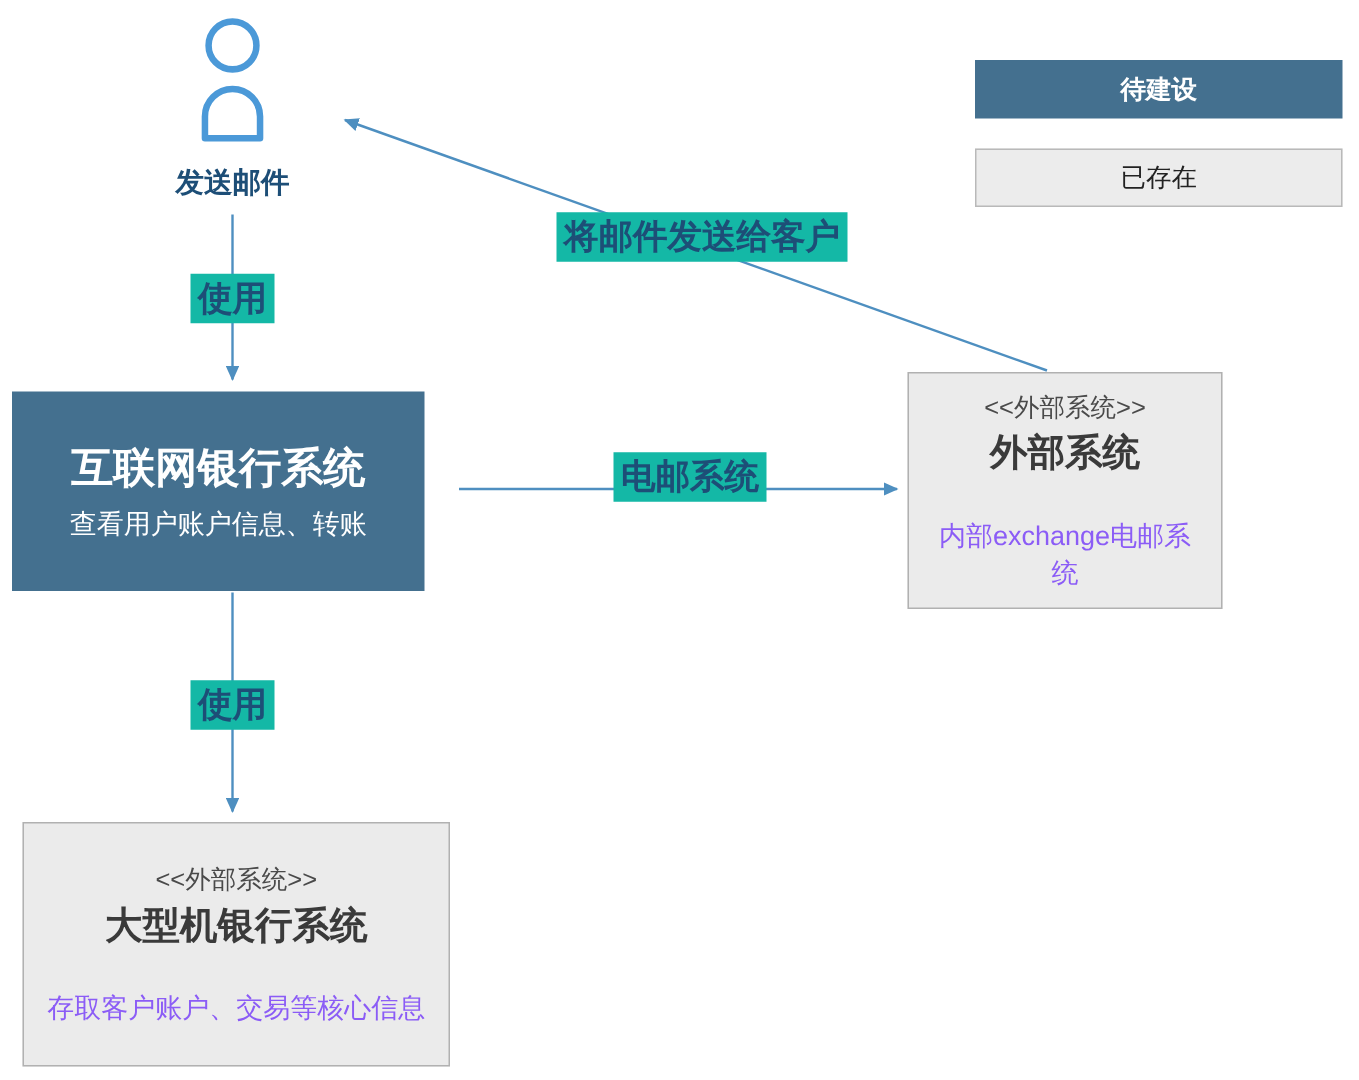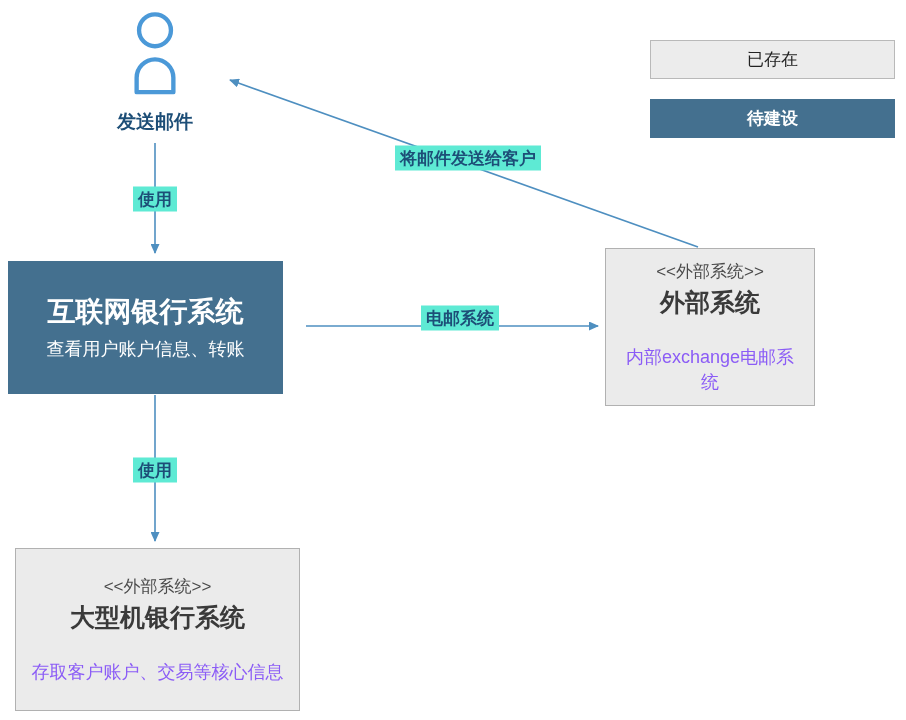--- a/index.html
+++ b/index.html
@@ -103,24 +103,24 @@
   .node-stereotype {
     font-size: 17px;
     color: #4a4a4a;
     margin-bottom: 4px;
   }
 
   
   .edge-label {
     position: absolute;
     transform: translate(-50%, -50%);
-    font-size: 17px;
+    font-size: 23px;
     font-weight: bold;
     color: var(--color-edge-label);
-    background: #5eead4;
+    background: #14b8a6;
     padding: 1px 5px;
     white-space: nowrap;
   }
 
   
   .legend {
     position: absolute;
     left: 650px; top: 40px;
     width: 245px;
     display: flex;
@@ -186,17 +186,17 @@
     <div class="node-title">大型机银行系统</div>
     <div class="node-subtitle">存取客户账户、交易等核心信息</div>
   </div>
 
   <div class="edge-label" style="left:155px; top:199px;">使用</div>
   <div class="edge-label" style="left:460px; top:318px;">电邮系统</div>
   <div class="edge-label" style="left:468px; top:158px;">将邮件发送给客户</div>
   <div class="edge-label" style="left:155px; top:470px;">使用</div>
 
   <div class="legend">
+    <div class="legend-item build">待建设</div>
     <div class="legend-item exist">已存在</div>
-    <div class="legend-item build">待建设</div>
   </div>
 
 </div>
 
 </body></html>

